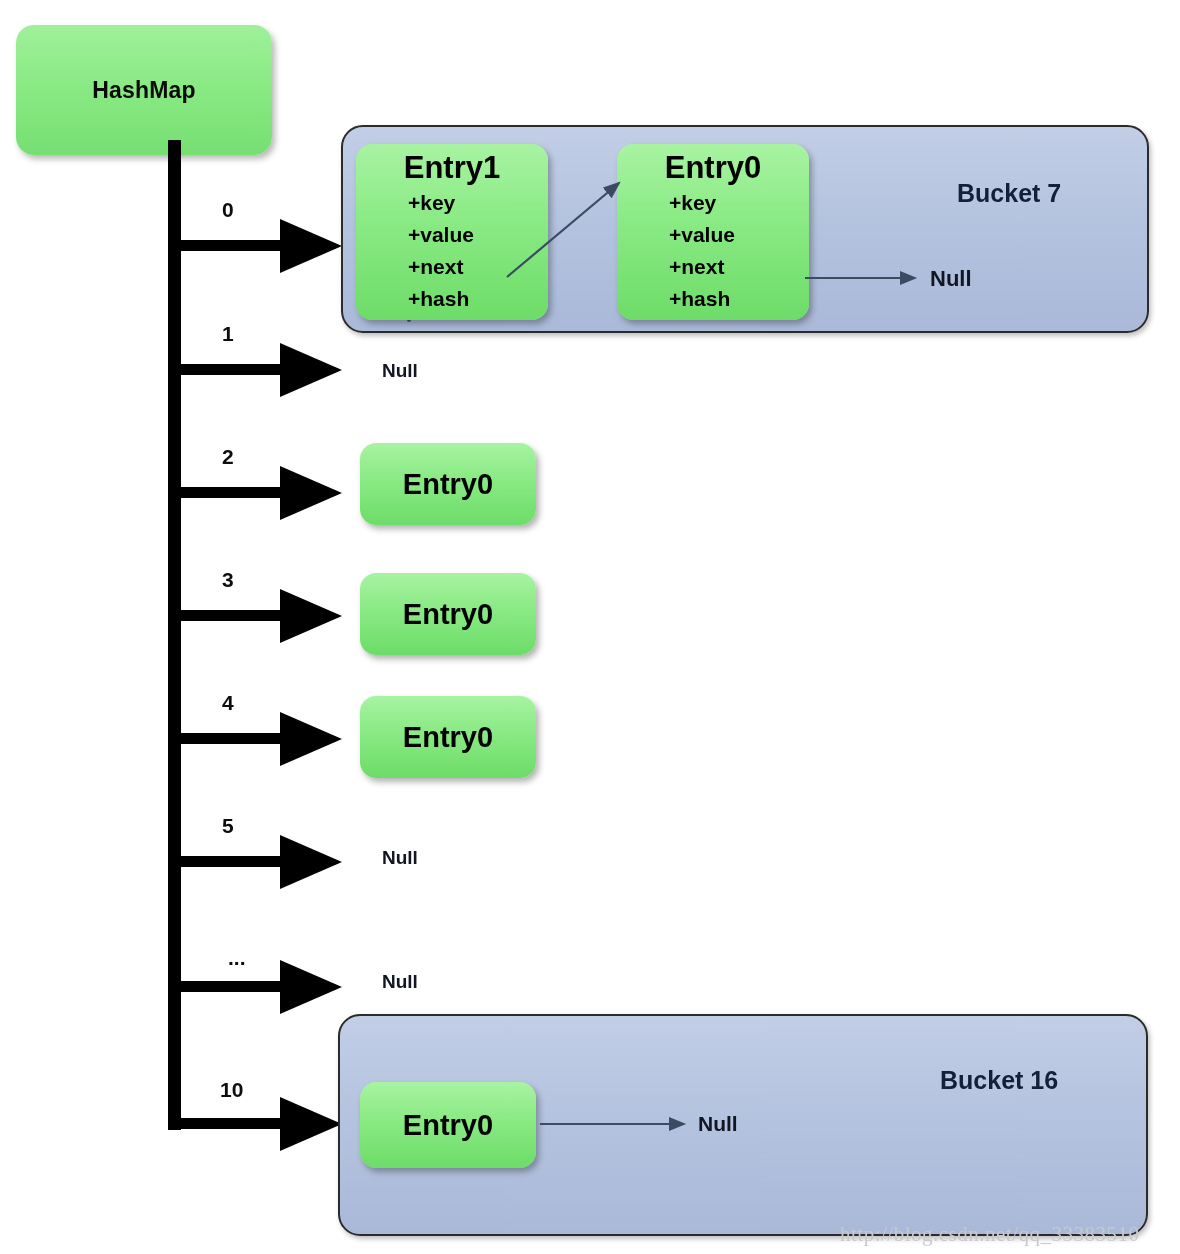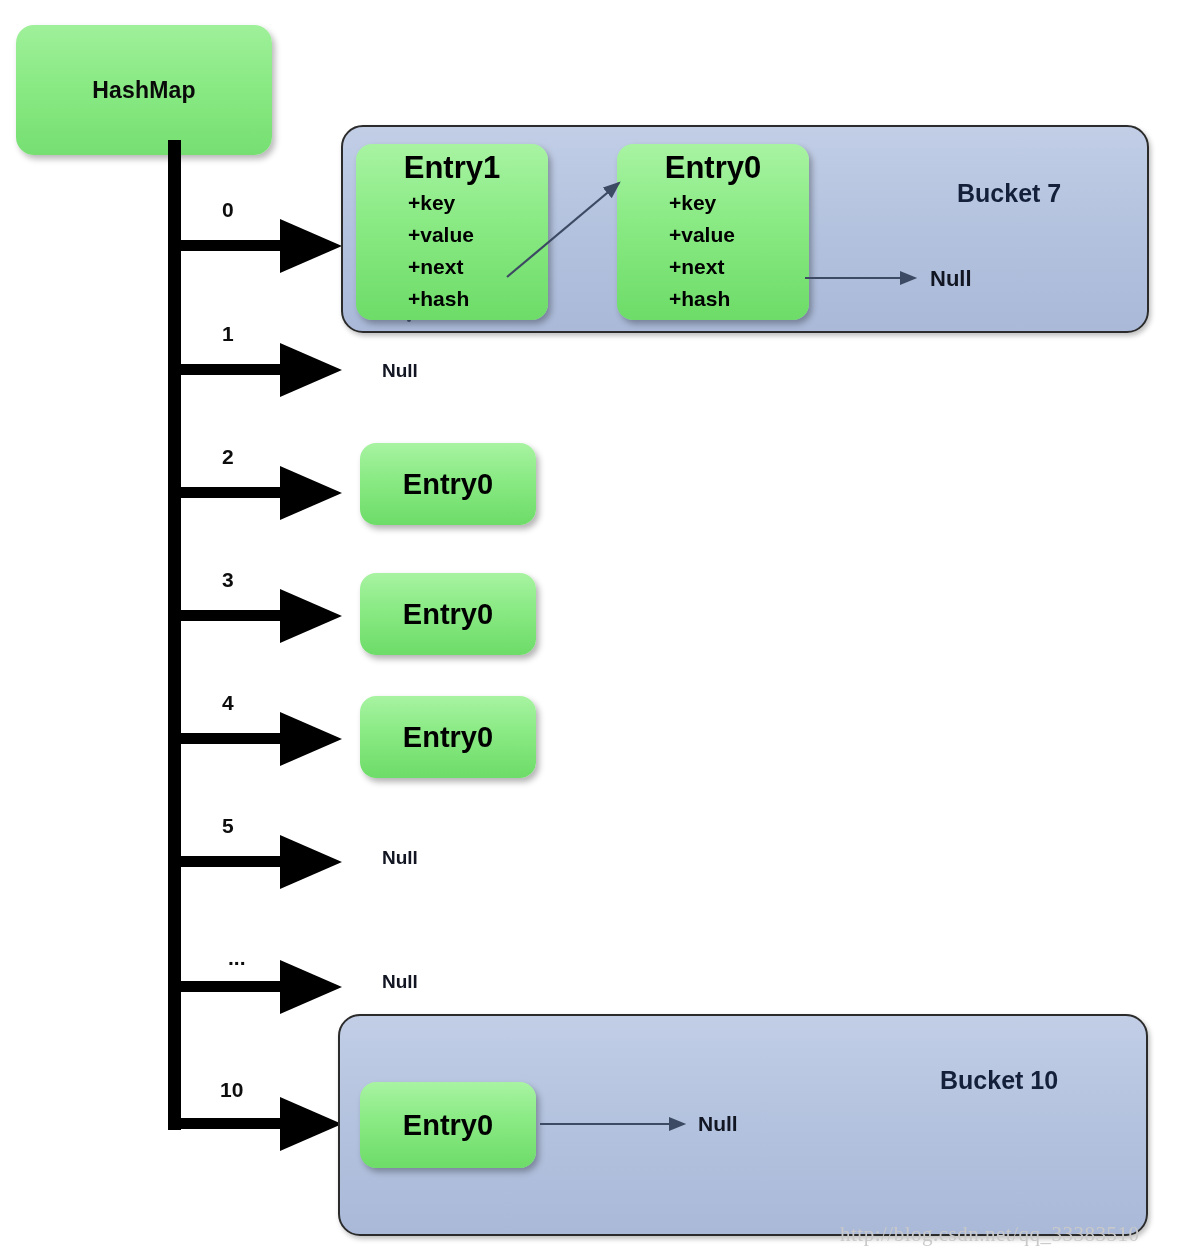--- a/index.html
+++ b/index.html
@@ -220,21 +220,21 @@
 
   <div class="abs entry-box entry-simple" style="left:360px; top:573px; width:176px; height:82px;">
     <div class="entry-title">Entry0</div>
   </div>
 
   <div class="abs entry-box entry-simple" style="left:360px; top:696px; width:176px; height:82px;">
     <div class="entry-title">Entry0</div>
   </div>
 
   <div class="abs bucket-panel" style="left:338px; top:1014px; width:806px; height:218px;">
-    <div class="abs bucket-title" style="left:600px; top:50px;">Bucket 10</div>
+    <div class="abs bucket-title" style="left:600px; top:50px;">Bucket 16</div>
   </div>
 
   <div class="abs entry-box entry-simple" style="left:360px; top:1082px; width:176px; height:86px;">
     <div class="entry-title">Entry0</div>
   </div>
 
   <div class="abs null-text" style="left:698px; top:1112px; font-size:21px;">Null</div>
 
   <svg class="abs thin-layer">
     <defs>

